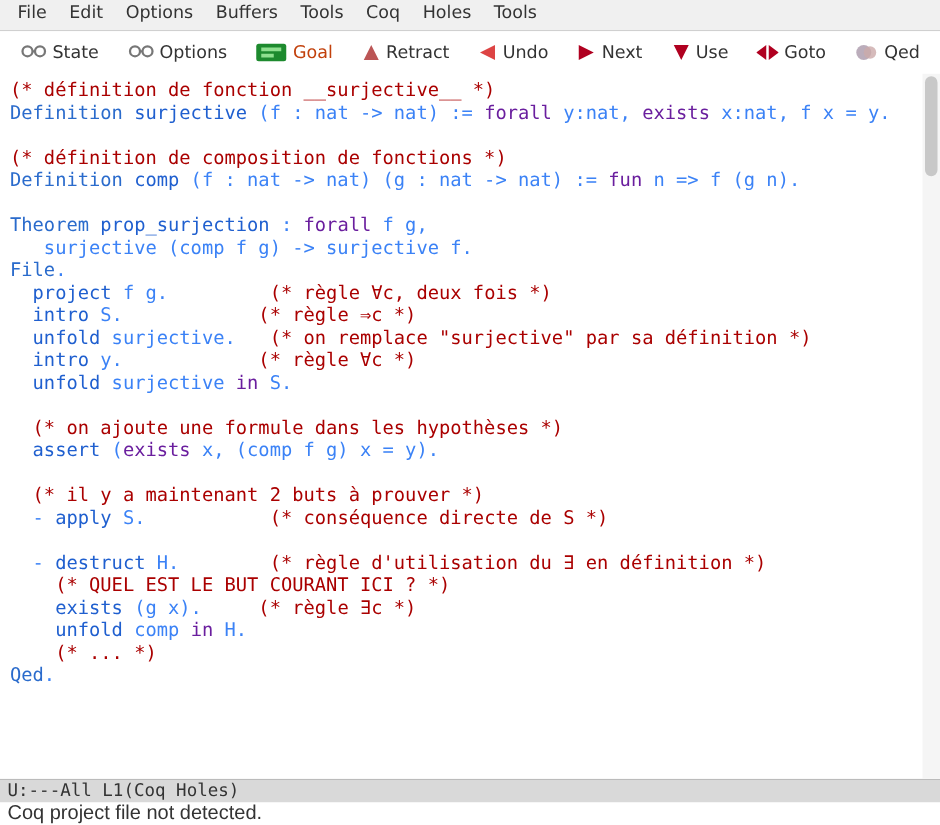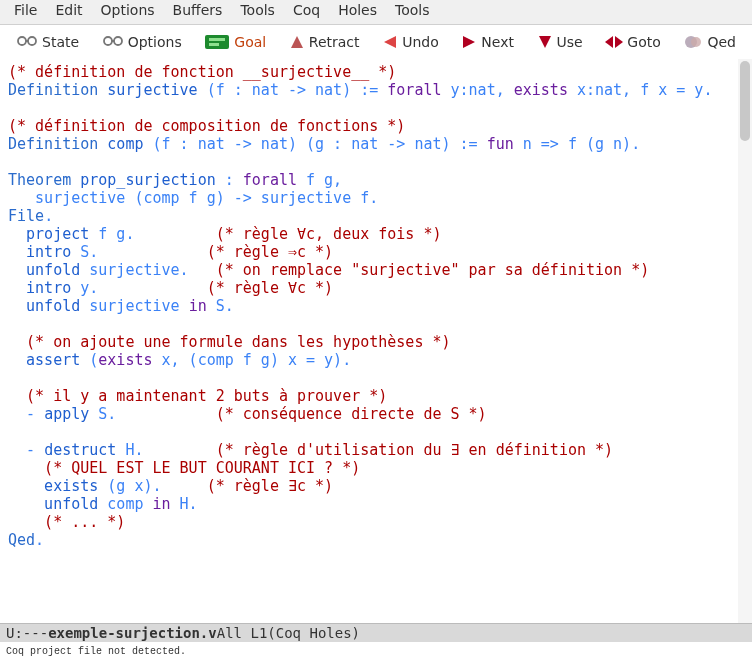--- a/index.html
+++ b/index.html
@@ -91,22 +91,22 @@
     padding: 0 6px;
     display:flex;
     align-items:center;
     gap: 0;
     color:#333;
     border-top: 1px solid #bbb;
   }
   .modeline .fn { font-weight: bold; }
   .minibuffer {
     height: 18px;
-    font-family: Liberation Mono, monospace;
-    font-size: 10px;
+    font-family: Liberation Sans, sans-serif;
+    font-size: 16px;
     padding: 0 6px;
     display:flex;
     align-items:center;
     color:#333;
     background:#fff;
   }
 </style>
 </head>
 <body>
 
@@ -241,20 +241,19 @@
 <span class="c-comment">    (* ... *)</span>
 <span class="c-kw">Qed</span><span class="c-txt">.</span>
 </pre>
   <div class="scrollbar">
     <div class="thumb"></div>
   </div>
 </div>
 
 <div class="modeline">
   <span>U:---  </span>
-  <span class="fn">exemple-surjection.v</span>
   <span>   All L1</span>
   <span>     (Coq Holes)</span>
 </div>
 
 <div class="minibuffer">
   <span>Coq project file not detected.</span>
 </div>
 
 </body></html>

